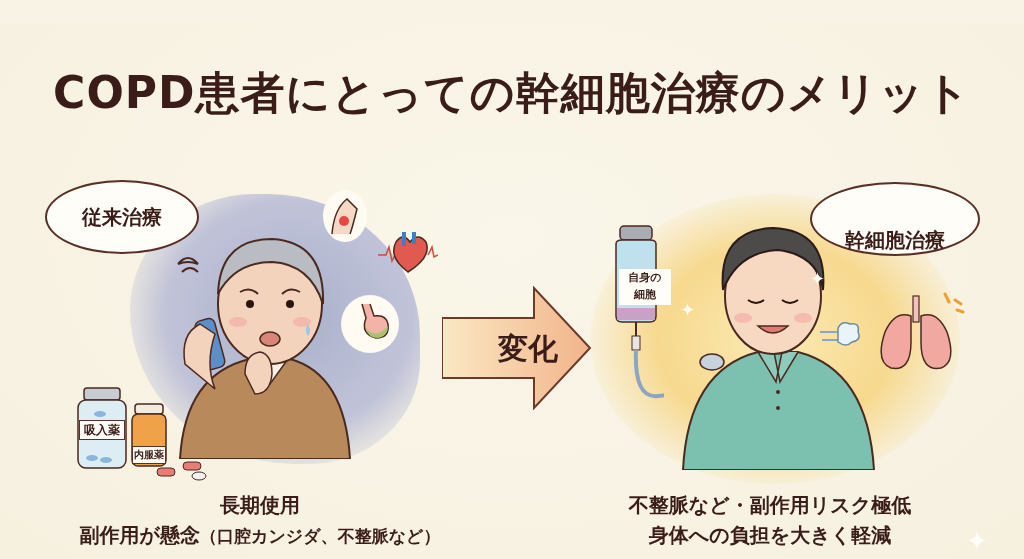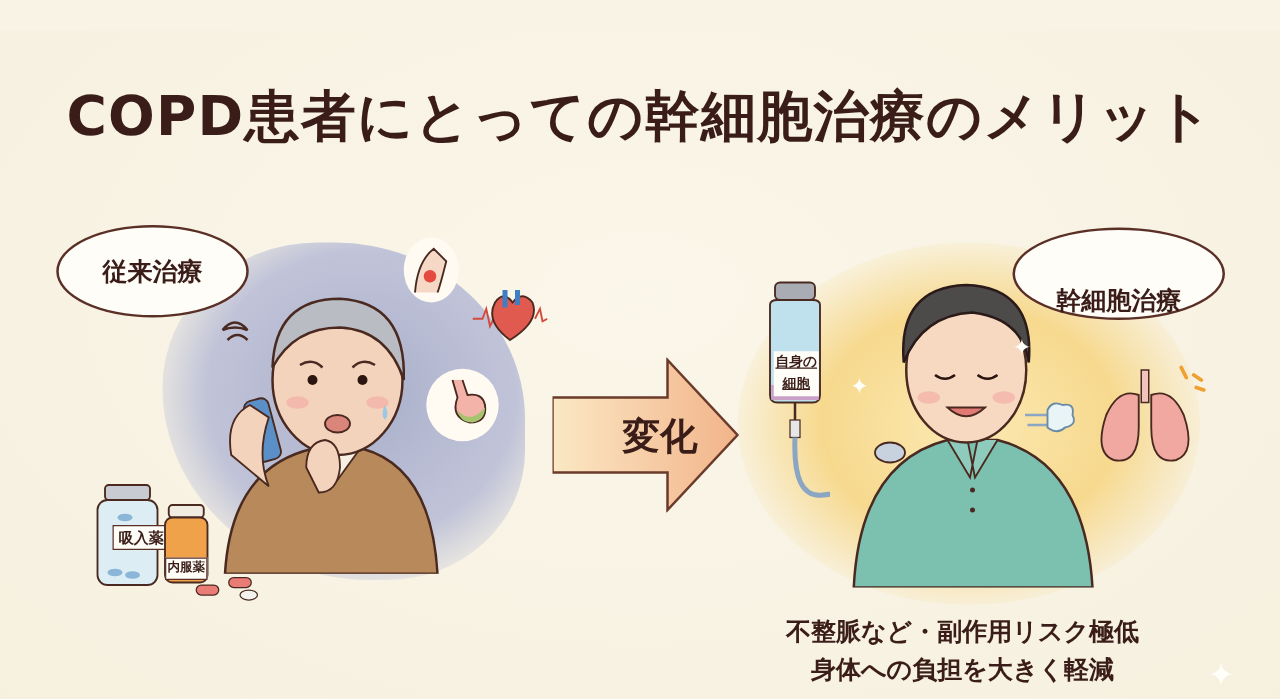--- a/index.html
+++ b/index.html
@@ -76,21 +76,21 @@
     <path d="M26 34 Q36 46 48 32 Q48 42 38 44 Q28 44 26 34" fill="#a6c46d"></path>
   </svg>
 
   <svg class="illus" style="left:76px;top:362px;" width="52" height="85">
     <rect x="8" y="2" width="36" height="12" rx="3" fill="#c8ccd2" stroke="#4a2a20" stroke-width="1.5"></rect>
     <rect x="2" y="14" width="48" height="68" rx="8" fill="#dceef4" stroke="#4a2a20" stroke-width="1.5"></rect>
     <ellipse cx="16" cy="72" rx="6" ry="3" fill="#8bb6d8"></ellipse>
       <ellipse cx="30" cy="74" rx="6" ry="3" fill="#8bb6d8"></ellipse>
       <ellipse cx="24" cy="28" rx="6" ry="3" fill="#8bb6d8"></ellipse>
   </svg>
-  <div class="bottle-label" style="left:90px;top:396px;width:44px;height:18px;line-height:18px;">吸入薬</div>
+  <div class="bottle-label" style="left:79px;top:396px;width:44px;height:18px;line-height:18px;">吸入薬</div>
   <svg class="illus" style="left:130px;top:378px;" width="38" height="66">
     <rect x="5" y="2" width="28" height="10" rx="3" fill="#f1ece2" stroke="#4a2a20" stroke-width="1.5"></rect>
     <rect x="2" y="12" width="34" height="52" rx="6" fill="#f0a24b" stroke="#4a2a20" stroke-width="1.5"></rect>
   </svg>
   <div class="bottle-label" style="left:132px;top:422px;width:32px;height:16px;line-height:16px;font-size:10px;">内服薬</div>
   <svg class="illus" style="left:155px;top:430px;" width="55" height="28">
     <rect x="2" y="14" width="18" height="8" rx="4" fill="#e97c74" stroke="#4a2a20" stroke-width="1"></rect>
     <rect x="28" y="8" width="18" height="8" rx="4" fill="#e97c74" stroke="#4a2a20" stroke-width="1"></rect>
     <ellipse cx="44" cy="22" rx="7" ry="4" fill="#f4f2ec" stroke="#4a2a20" stroke-width="1"></ellipse>
   </svg>
@@ -116,21 +116,21 @@
   </div>
 
   <svg class="illus" style="left:608px;top:200px;" width="56" height="180">
     <rect x="12" y="2" width="32" height="14" rx="4" fill="#a9adb3" stroke="#4a2a20" stroke-width="1.5"></rect>
     <path d="M8 20 Q8 16 14 16 L42 16 Q48 16 48 20 L48 92 Q48 98 42 98 L14 98 Q8 98 8 92 Z" fill="#bfe1ee" stroke="#4a2a20" stroke-width="1.5"></path>
     <rect x="9" y="84" width="38" height="12" fill="#c9a0c6"></rect>
     <path d="M28 98 L28 118" stroke="#4a2a20" stroke-width="2"></path>
     <rect x="24" y="112" width="8" height="14" fill="#e6e6e6" stroke="#4a2a20" stroke-width="1"></rect>
     <path d="M28 126 Q26 175 50 172 Q80 170 90 140" stroke="#8aa6c2" stroke-width="4" fill="none"></path>
   </svg>
-  <div class="bottle-label" style="left:619px;top:257px;width:36px;height:36px;font-size:11px;line-height:17px;border:none;text-decoration:underline;">
+  <div class="bottle-label" style="left:619px;top:245px;width:52px;height:36px;font-size:11px;line-height:17px;border:none;">
     <div>自身の</div>
     <div>細胞</div>
   </div>
 
   <svg class="illus" style="left:678px;top:196px;" width="200" height="250">
     <path d="M5 250 Q10 150 80 132 L120 132 Q190 150 196 250 Z" fill="#7cc0b0" stroke="#4a2a20" stroke-width="2"></path>
     <path d="M80 132 L98 162 L104 132 Z M120 132 L102 162 L96 132" fill="#8ecbbc" stroke="#4a2a20" stroke-width="1.5"></path>
     <circle cx="100" cy="172" r="2" fill="#4a2a20"></circle>
       <circle cx="100" cy="188" r="2" fill="#4a2a20"></circle>
     <ellipse cx="95" cy="76" rx="48" ry="58" fill="#f7d9c2" stroke="#4a2a20" stroke-width="2"></ellipse>
@@ -151,19 +151,25 @@
     <rect x="38" y="4" width="6" height="26" fill="#f4c2bc" stroke="#4a2a20" stroke-width="1.2"></rect>
     <path d="M36 24 Q20 18 10 40 Q0 70 16 76 Q36 80 36 50 Z" fill="#f0a8a0" stroke="#4a2a20" stroke-width="1.5"></path>
     <path d="M46 24 Q62 18 72 40 Q82 70 66 76 Q46 80 46 50 Z" fill="#f0a8a0" stroke="#4a2a20" stroke-width="1.5"></path>
     <path d="M70 2 L74 10 M80 8 L86 12 M82 18 L88 20" stroke="#f0a030" stroke-width="3" stroke-linecap="round"></path>
   </svg>
 
   <span class="sparkle" style="left:810px;top:244px;font-size:18px;">✦</span>
   <span class="sparkle" style="left:680px;top:275px;font-size:18px;">✦</span>
   <span class="sparkle" style="left:966px;top:502px;">✦</span>
 
+  <div class="caption caption-left">
+    <div>長期使用</div>
+    <div>
+      <span>副作用が懸念</span><span class="small">（口腔カンジダ、不整脈など）</span>
+    </div>
+  </div>
 
   <div class="caption caption-right">
     <div>不整脈など・副作用リスク極低</div>
     <div>身体への負担を大きく軽減</div>
   </div>
 
 </div>
 
 </body></html>

